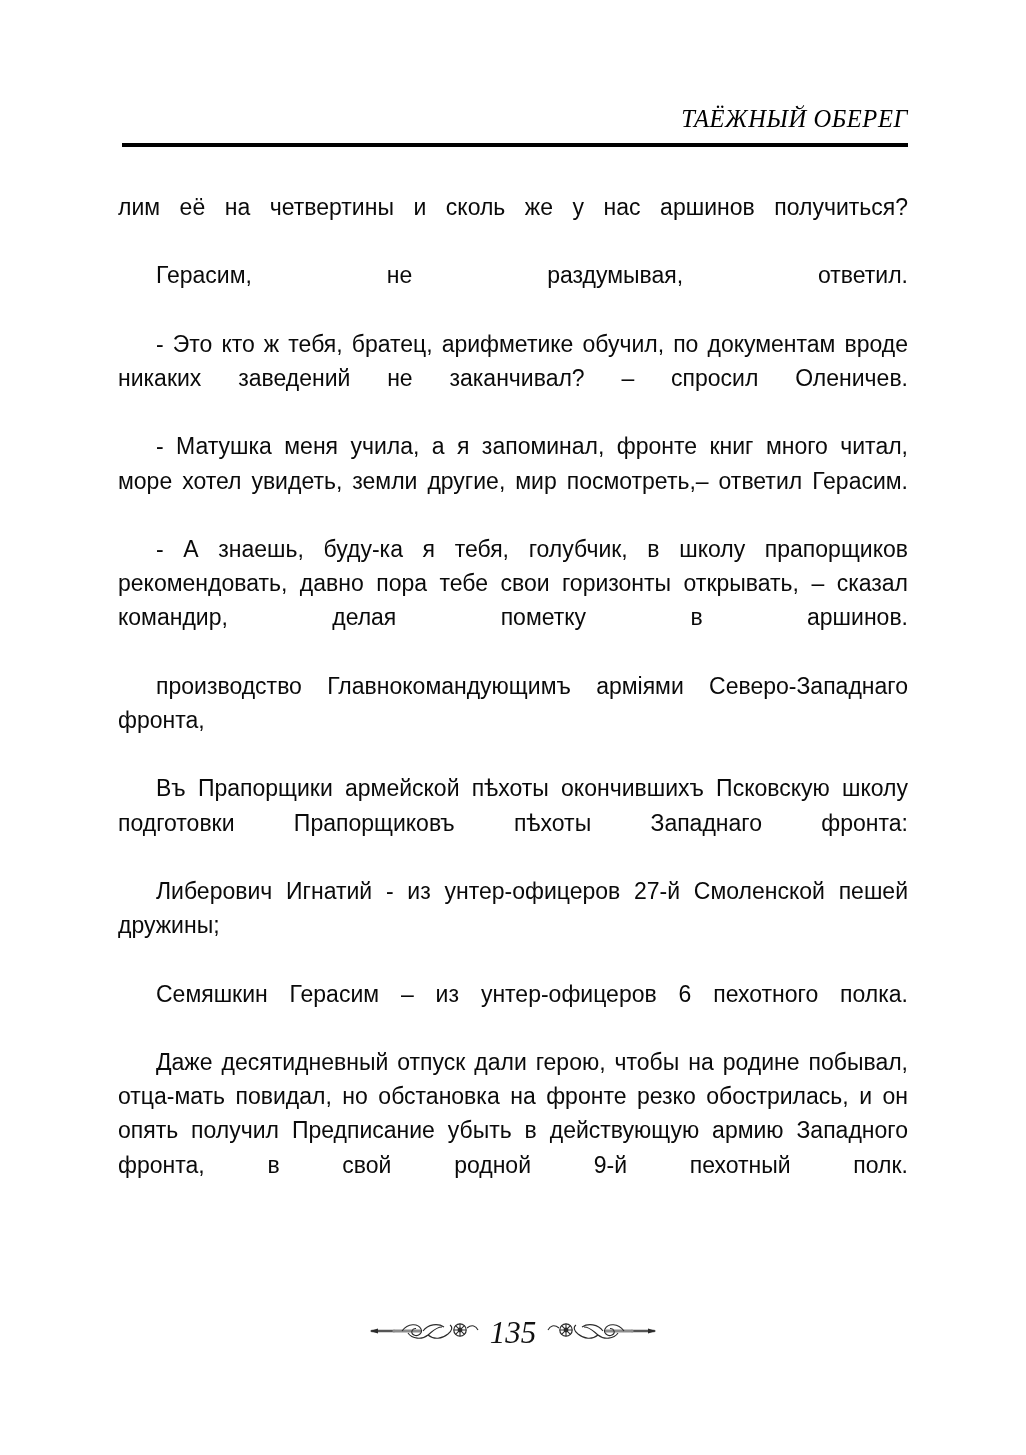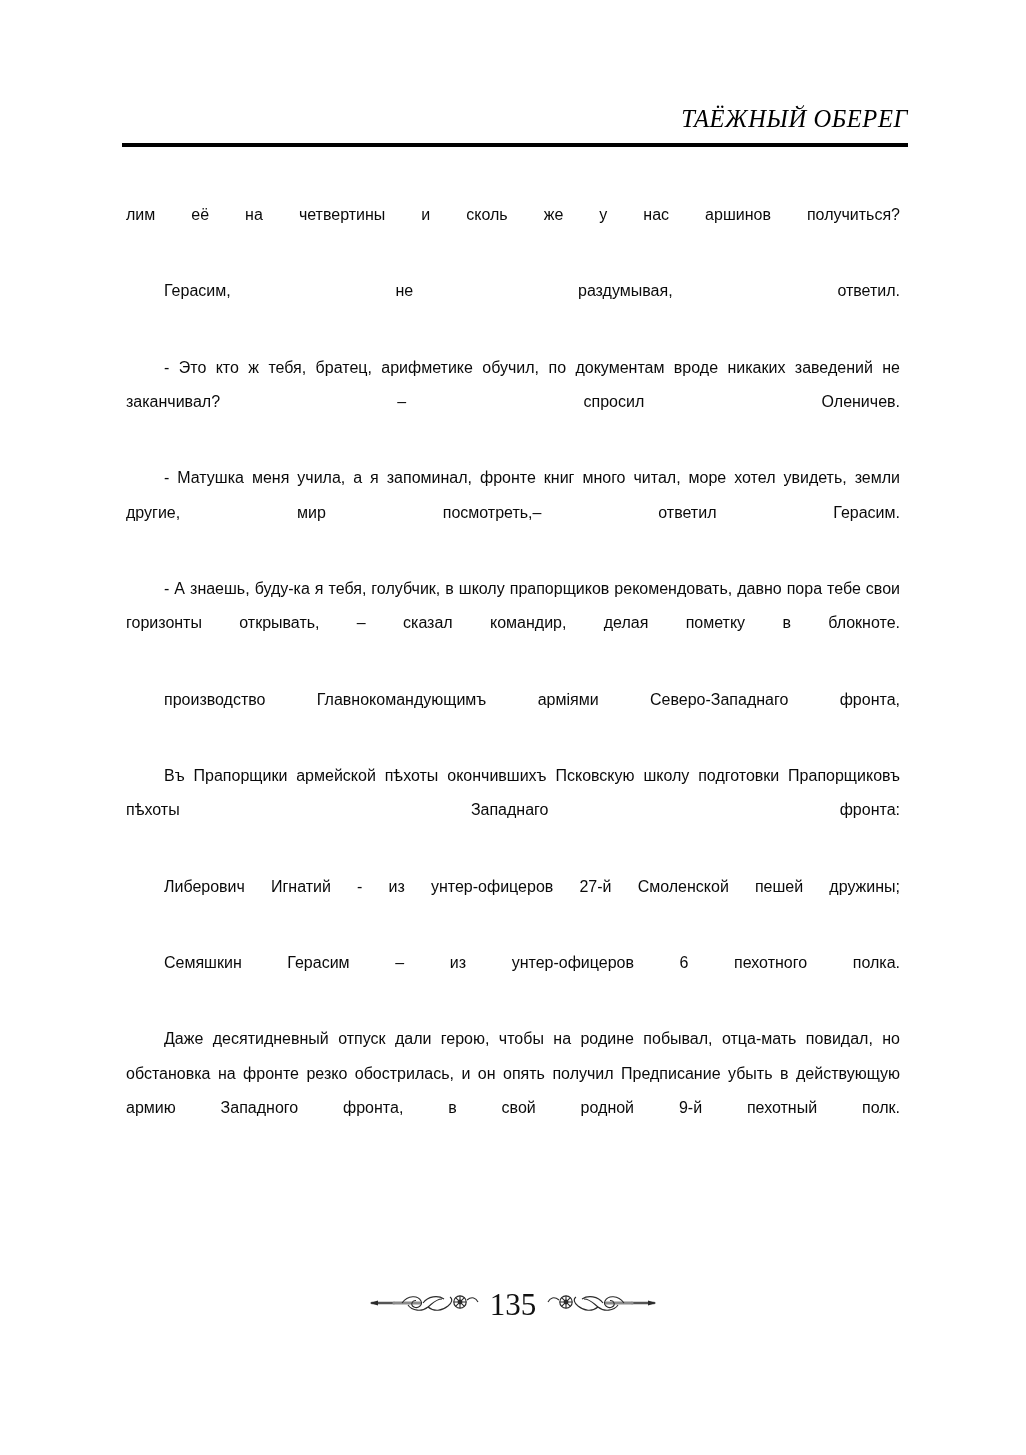--- a/index.html
+++ b/index.html
@@ -53,22 +53,22 @@
 
   
   .text-column {
     position: absolute;
     left: 118px;
     top: 190px;
     width: 790px;
   }
 
   .para {
-    margin: 8px;
-    font-size: 16px;
+    margin: 0;
+    font-size: 23px;
     line-height: 34.2px;
     text-align: justify;
     text-justify: inter-word;
     -webkit-hyphens: none;
     hyphens: none;
     word-spacing: 0.2px;
     color: #0a0a0a;
   }
 
   .para.indent {
@@ -84,25 +84,26 @@
     content: "";
     display: inline-block;
     width: 100%;
   }
 
   
   .footer {
     position: absolute;
     left: 0;
     right: 0;
-    top: 1268px;
+    top: 1296px;
     height: 70px;
     display: flex;
     align-items: center;
     justify-content: center;
+    font-style: italic;
   }
 
   .ornament-wrap {
     display: flex;
     align-items: center;
     justify-content: center;
     gap: 2px;
   }
 
   .ornament {
@@ -134,21 +135,21 @@
     <span class="running-head-title">ТАЁЖНЫЙ ОБЕРЕГ</span>
   </div>
 
   <div class="head-rule"></div>
 
   <div class="text-column">
       <p class="para no-indent">лим её на четвертины и сколь же у нас аршинов получиться?</p>
       <p class="para indent">Герасим, не раздумывая, ответил.</p>
       <p class="para indent">- Это кто ж тебя, братец, арифметике обучил, по документам вроде  никаких заведений не заканчивал? – спросил Оленичев.</p>
       <p class="para indent">- Матушка меня учила, а я запоминал, фронте книг много читал, море хотел увидеть, земли другие, мир посмотреть,– ответил Герасим.</p>
-      <p class="para indent">- А знаешь, буду-ка я тебя, голубчик, в школу прапорщиков рекомендовать, давно пора тебе свои горизонты открывать, – сказал командир, делая пометку в блокноте.</p>
+      <p class="para indent">- А знаешь, буду-ка я тебя, голубчик, в школу прапорщиков рекомендовать, давно пора тебе свои горизонты открывать, – сказал командир, делая пометку в аршинов.</p>
       <p class="para indent">производство  Главнокомандующимъ  армiями  Северо-Западнаго фронта,</p>
       <p class="para indent">Въ  Прапорщики  армейской  пѣхоты   окончившихъ Псковскую школу подготовки Прапорщиковъ пѣхоты Западнаго фронта:</p>
       <p class="para indent">Либерович Игнатий - из унтер-офицеров 27-й Смоленской пешей дружины;</p>
       <p class="para indent">Семяшкин Герасим – из унтер-офицеров  6 пехотного полка.</p>
       <p class="para indent">Даже десятидневный отпуск дали герою,  чтобы на родине побывал, отца-мать повидал, но обстановка на фронте резко обострилась,  и он опять получил Предписание убыть в действующую армию Западного фронта, в свой родной 9-й пехотный полк.</p>
     </div>
 
   <div class="footer">
     <div class="ornament-wrap">
 

